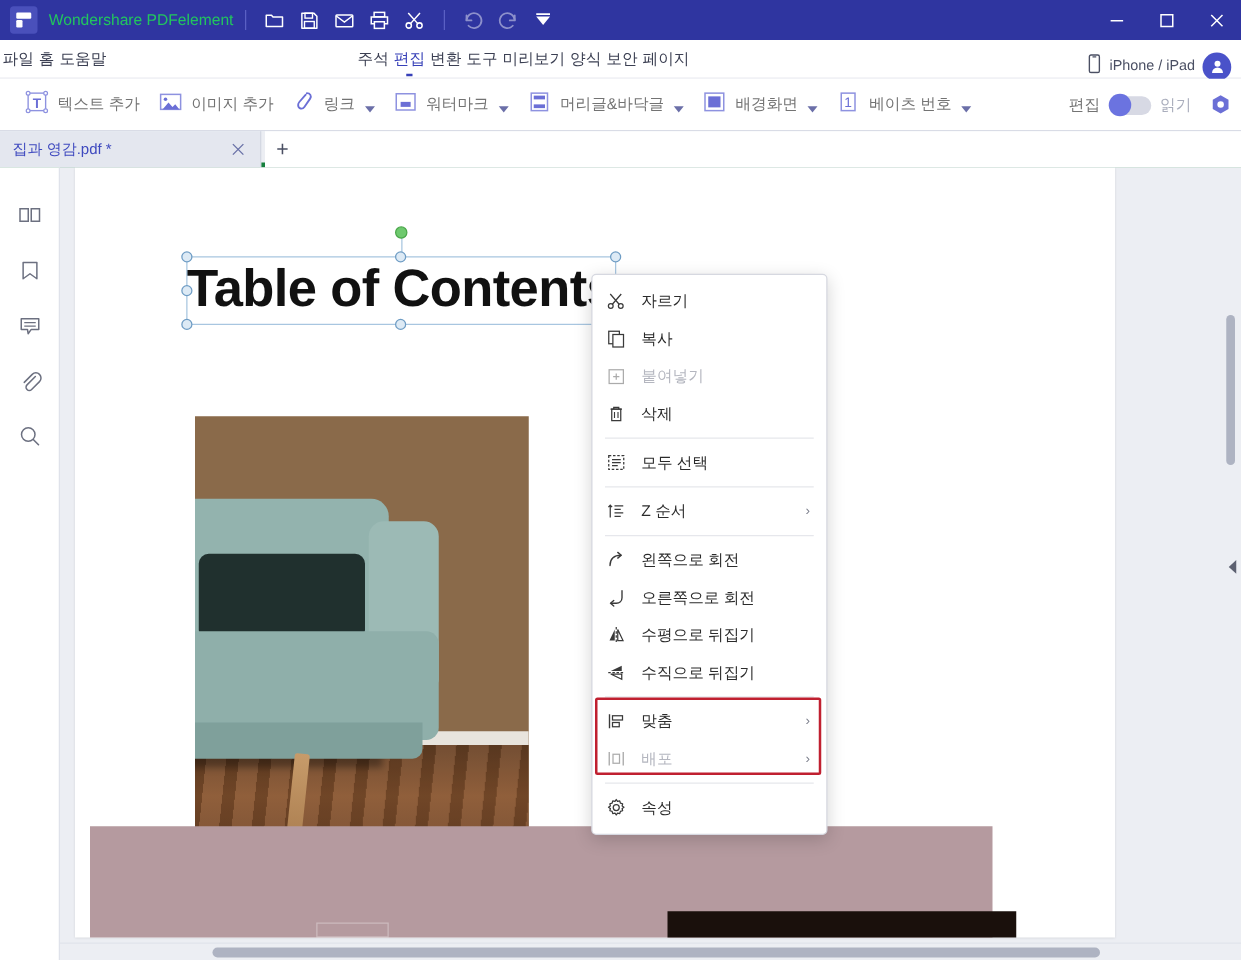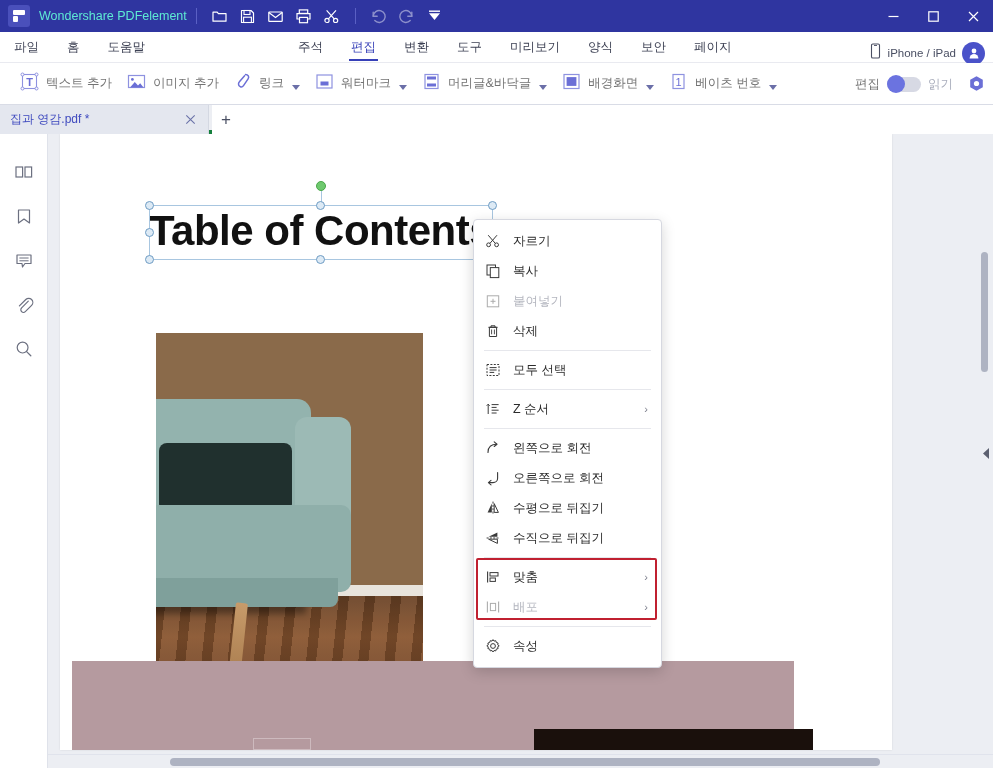--- a/index.html
+++ b/index.html
@@ -23,21 +23,21 @@
   }
   .logo-box::before {
     content: ""; position: absolute; left: 5px; top: 5px;
     width: 12px; height: 5px; background: #fff; border-radius: 1px;
   }
   .logo-box::after {
     content: ""; position: absolute; left: 5px; top: 11px;
     width: 5px; height: 6px; background: #fff; border-radius: 1px;
   }
   .app-title {
-    color: #5eead4; font-size: 12.5px; margin-left: 9px; white-space: nowrap;
+    color: #22c55e; font-size: 12.5px; margin-left: 9px; white-space: nowrap;
   }
   .tb-sep {
     width: 1px; height: 16px; background: #5a60c4; margin: 0 9px;
   }
   .tb-icon {
     width: 28px; height: 24px; display: flex; align-items: center;
     justify-content: center; cursor: default;
   }
   .tb-icon svg { display: block; }
   .tb-icon.dim svg { opacity: 0.45; }
@@ -51,21 +51,21 @@
   }
 
   
   .menubar {
     position: absolute; top: 32px; left: 0; width: 993px; height: 31px;
     background: #fff; border-bottom: 1px solid #e9eaf0;
   }
   .menu-left { position: absolute; left: 0; top: 0; display: flex; height: 31px; }
   .menu-mid  { position: absolute; left: 284px; top: 0; display: flex; height: 31px; }
   .menu-item {
-    position: relative; padding: 0 14px; height: 31px; line-height: 31px;
+    position: relative; padding: 0 2px; height: 31px; line-height: 31px;
     font-size: 12.5px; color: #3b3f52; white-space: nowrap;
   }
   .menu-item.active { color: #3740b8; }
   .menu-item.active::after {
     content: ""; position: absolute; left: 12px; right: 12px; bottom: 2px;
     height: 2px; background: #3740b8;
   }
   .menu-right {
     position: absolute; right: 8px; top: 0; height: 42px;
     display: flex; align-items: center; gap: 6px;

